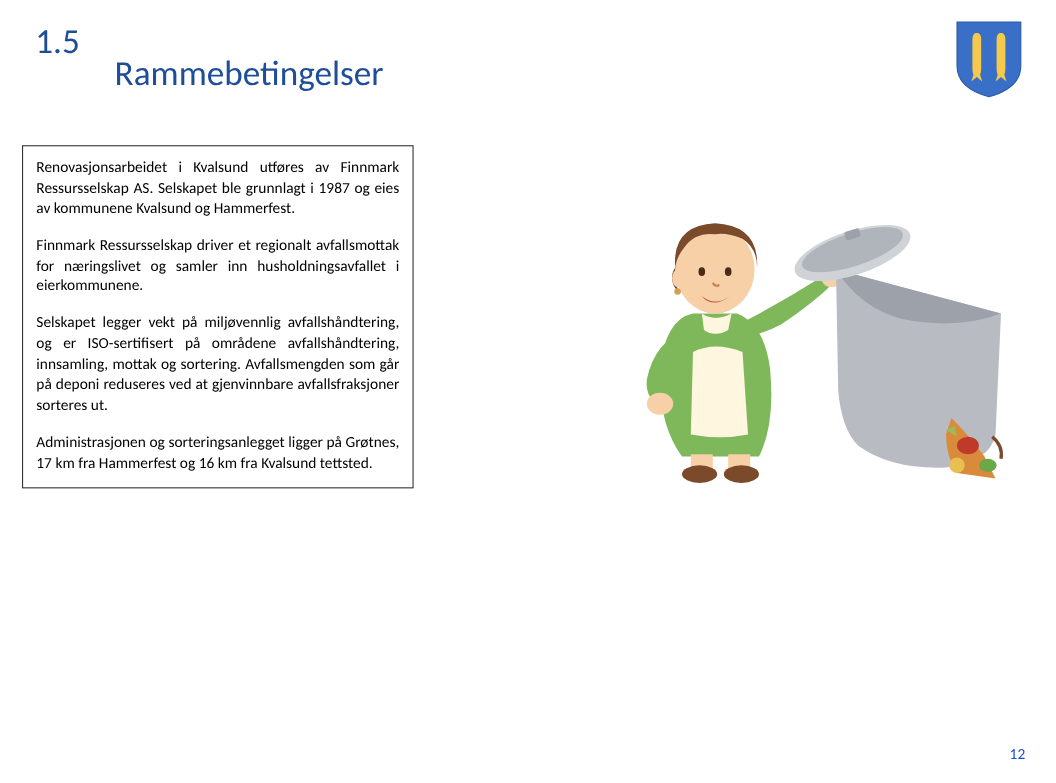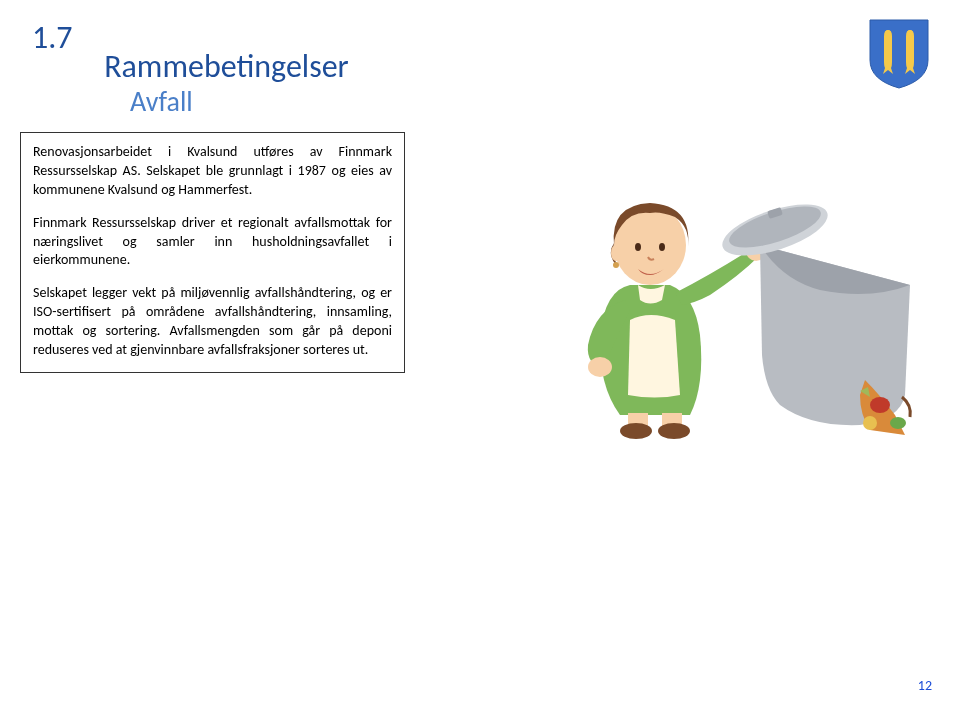--- a/index.html
+++ b/index.html
@@ -41,21 +41,21 @@
     position: absolute;
     top: 18px;
     right: 30px;
     width: 62px;
     height: 72px;
   }
   .content-box {
     position: absolute;
     top: 132px;
     left: 20px;
-    width: 385px;
+    width: 356px;
     border: 1px solid #333;
     padding: 10px 12px 12px 12px;
     font-size: 14px;
     line-height: 1.35;
     color: #000;
     text-align: justify;
   }
   .content-box p {
     margin-bottom: 14px;
   }
@@ -74,41 +74,41 @@
     bottom: 18px;
     right: 28px;
     font-size: 14px;
     color: #1d4ed8;
   }
 </style>
 </head>
 <body>
 
 <div class="page-header">
-  <span class="section-number">1.7</span>
+  <span class="section-number">1.5</span>
   <span class="section-title">Rammebetingelser</span>
-  <div class="section-subtitle">Avfall</div>
 </div>
 
 <div class="crest">
   <svg viewBox="0 0 62 72" width="62" height="72">
     <path d="M2 2 L60 2 L60 42 Q60 62 31 70 Q2 62 2 42 Z" fill="#3a6fc8" stroke="#2a5aa8" stroke-width="1"></path>
     <path d="M16 18 Q16 12 20 12 Q24 12 24 18 L24 44 Q24 52 20 52 Q16 52 16 44 Z" fill="#f5c94a"></path>
     <ellipse cx="20" cy="16" rx="3" ry="4" fill="#f5c94a"></ellipse>
     <path d="M17 50 L15 56 L20 52 L25 56 L23 50" fill="#f5c94a"></path>
     <path d="M38 18 Q38 12 42 12 Q46 12 46 18 L46 44 Q46 52 42 52 Q38 52 38 44 Z" fill="#f5c94a"></path>
     <ellipse cx="42" cy="16" rx="3" ry="4" fill="#f5c94a"></ellipse>
     <path d="M39 50 L37 56 L42 52 L47 56 L45 50" fill="#f5c94a"></path>
   </svg>
 </div>
 
 <div class="content-box">
   <p>Renovasjonsarbeidet i Kvalsund utføres av Finnmark Ressursselskap AS. Selskapet ble grunnlagt i 1987 og eies av kommunene Kvalsund og Hammerfest.</p>
   <p>Finnmark Ressursselskap driver et regionalt avfallsmottak for næringslivet og samler inn husholdningsavfallet i eierkommunene.</p>
   <p>Selskapet legger vekt på miljøvennlig avfallshåndtering, og er ISO-sertifisert på områdene avfallshåndtering, innsamling, mottak og sortering. Avfallsmengden som går på deponi reduseres ved at gjenvinnbare avfallsfraksjoner sorteres ut.</p>
+  <p>Administrasjonen og sorteringsanlegget ligger på Grøtnes, 17 km fra Hammerfest og 16 km fra Kvalsund tettsted.</p>
 </div>
 
 <div class="illustration">
   <svg viewBox="0 0 420 320" width="420" height="320">
 
     <path d="M120 150 Q95 155 90 200 Q88 250 110 280 L180 280 Q195 250 190 200 Q185 160 160 150 Z" fill="#7fb85a"></path>
 
     <path d="M120 185 Q140 175 165 185 L170 260 Q145 265 118 260 Z" fill="#fff6e0"></path>
 
     <path d="M128 150 Q140 158 155 150 L152 165 Q140 172 130 165 Z" fill="#fff6e0"></path>

